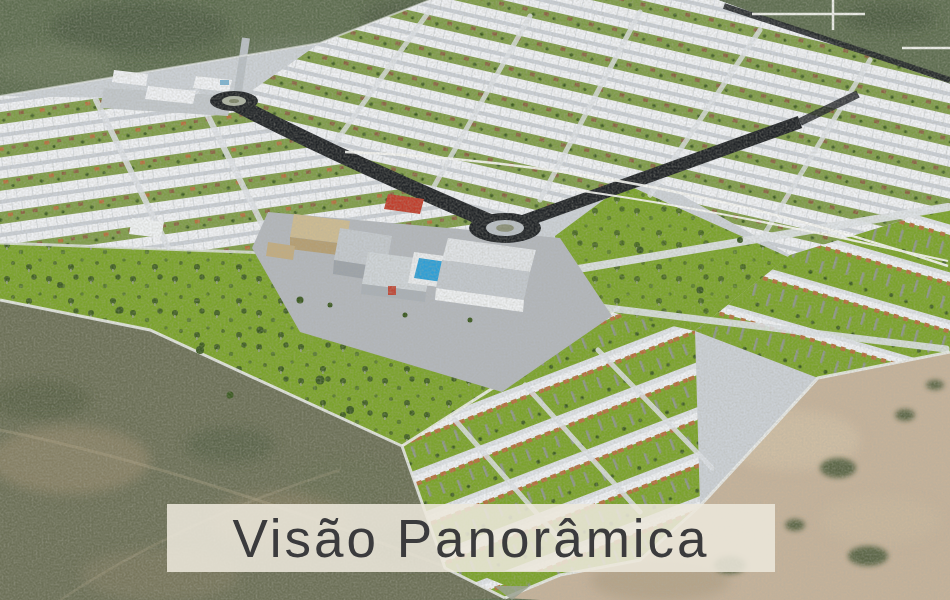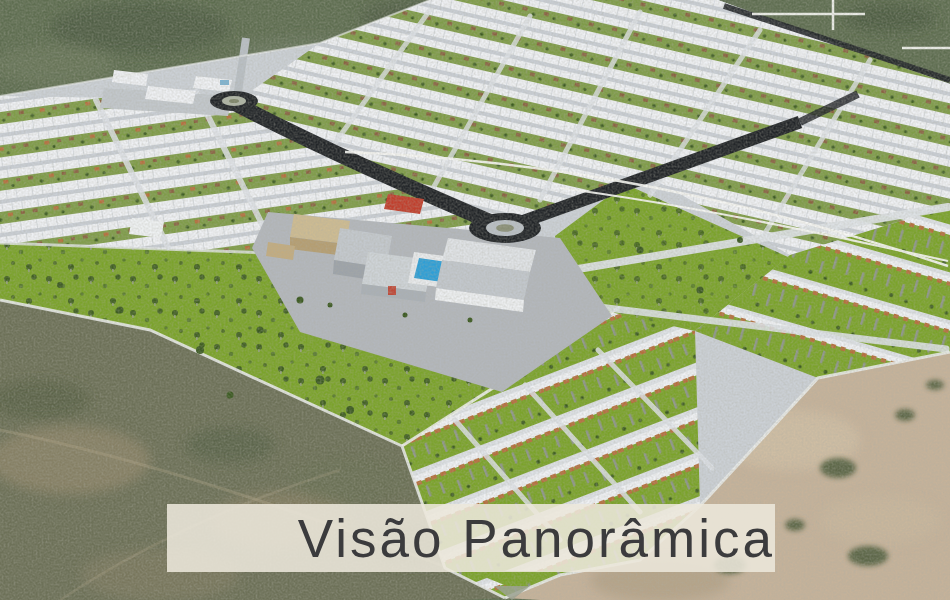--- a/index.html
+++ b/index.html
@@ -1,21 +1,21 @@
 <!DOCTYPE html>
 <html style="--grass: #5f6e51; --scrub: #6d7158; --sand: #c5b29a; --dev-base: #cbd0d5; --street: #c9ced4; --street-light: #dde1e5; --park-green: #7ba32b; --yard-green: #7f9c49; --tree-dark: #3c5a22; --poplar-gray: #8e968a; --roof-white: #eef0f3; --roof-brown: #8a6442; --roof-orange: #b5703e; --roof-red: #c0402e; --road-dark: #232629; --plaza-gray: #b3b7bc; --building-beige: #cdbb92; --pool-blue: #2f9fd6; --overlay-white: #f7f7f4; --caption-bg: rgba(236,231,219,0.88); --caption-text: #3b3b3d;"><head>
 <meta charset="utf-8">
 <style>
   html,body{margin:0;padding:0;background:#222;}
   .stage{position:relative;width:950px;height:600px;overflow:hidden;font-family:"Liberation Sans",sans-serif;}
   .scene{position:absolute;left:0;top:0;filter:blur(.6px);}
   .caption-bar{
     position:absolute;left:167px;top:504px;width:608px;height:68px;
     background:var(--caption-bg,rgba(236,231,219,.88));
-    display:flex;align-items:center;justify-content:flex-end;
+    display:flex;align-items:center;justify-content:center;
   }
   .caption-text{
     font-size:53px;letter-spacing:3px;font-weight:400;
     color:var(--caption-text,#3b3b3d);white-space:nowrap;
     font-family:"Liberation Sans",sans-serif;
   }
 </style>
 </head>
 <body>
 

